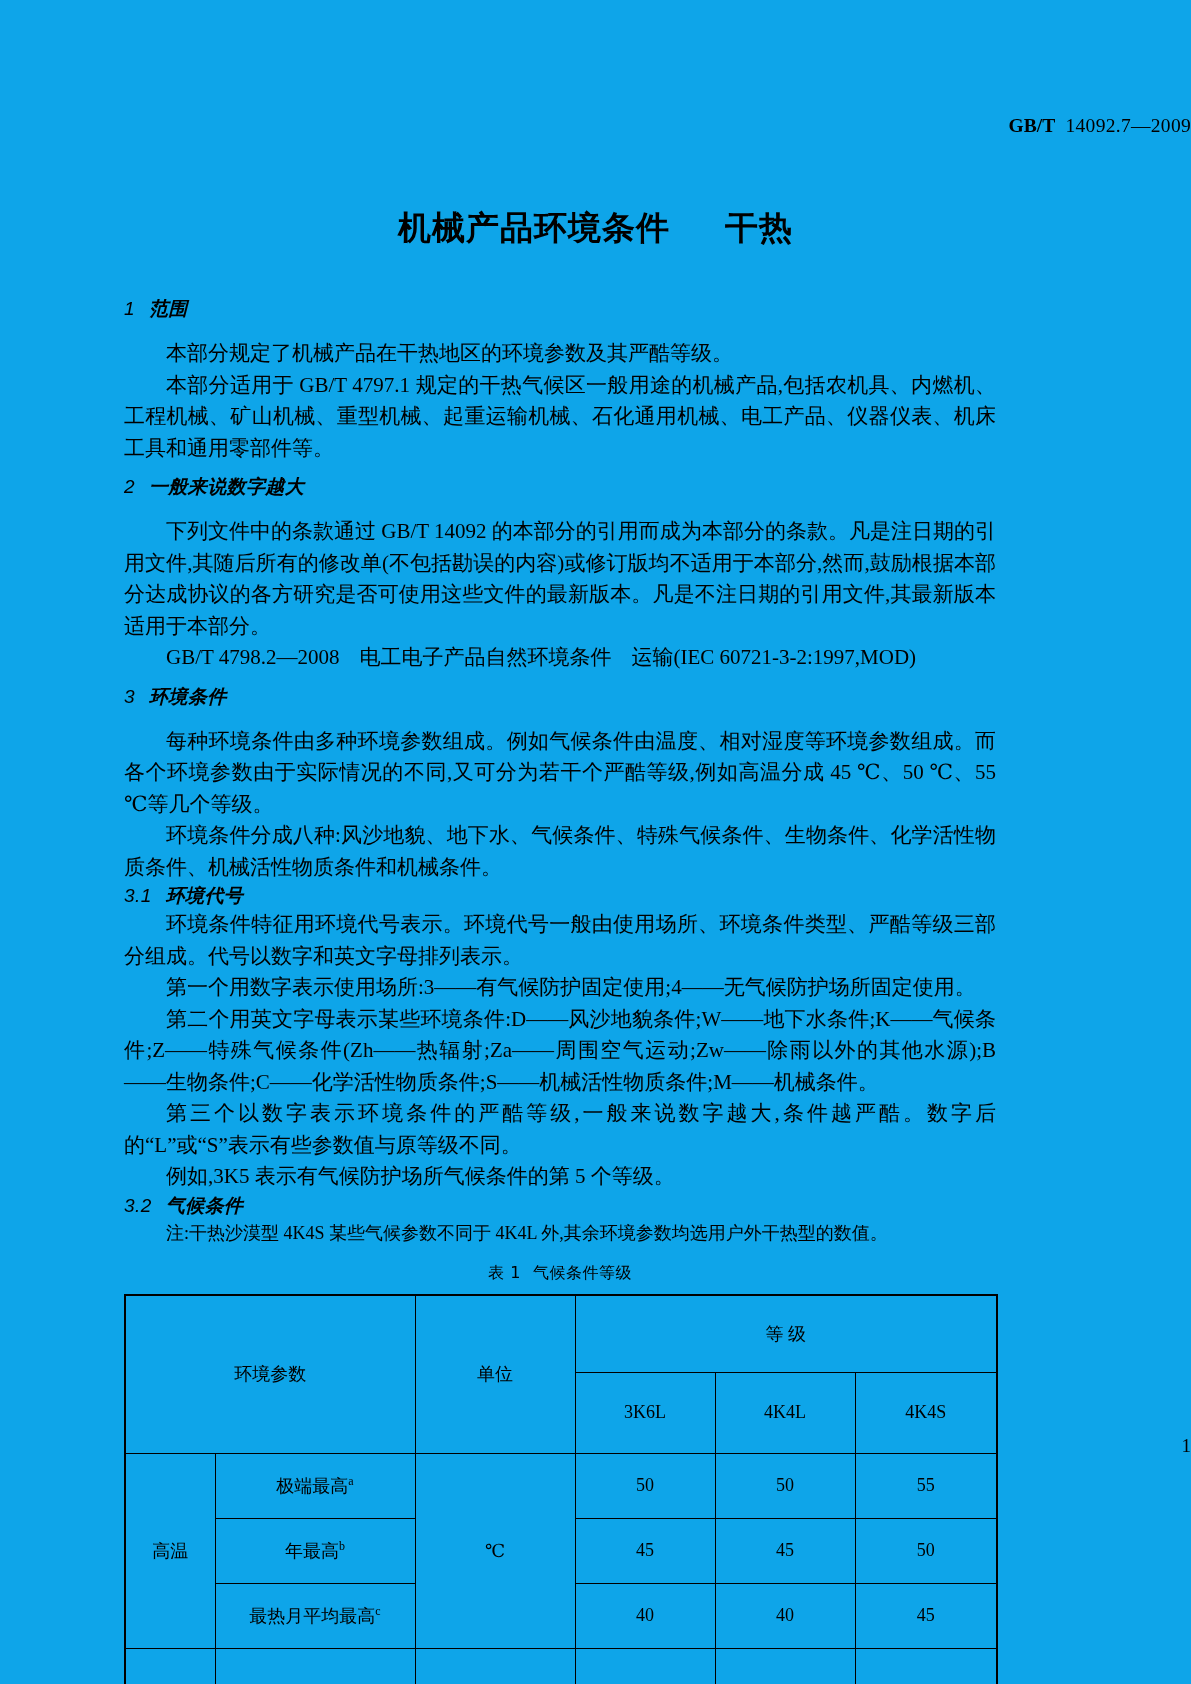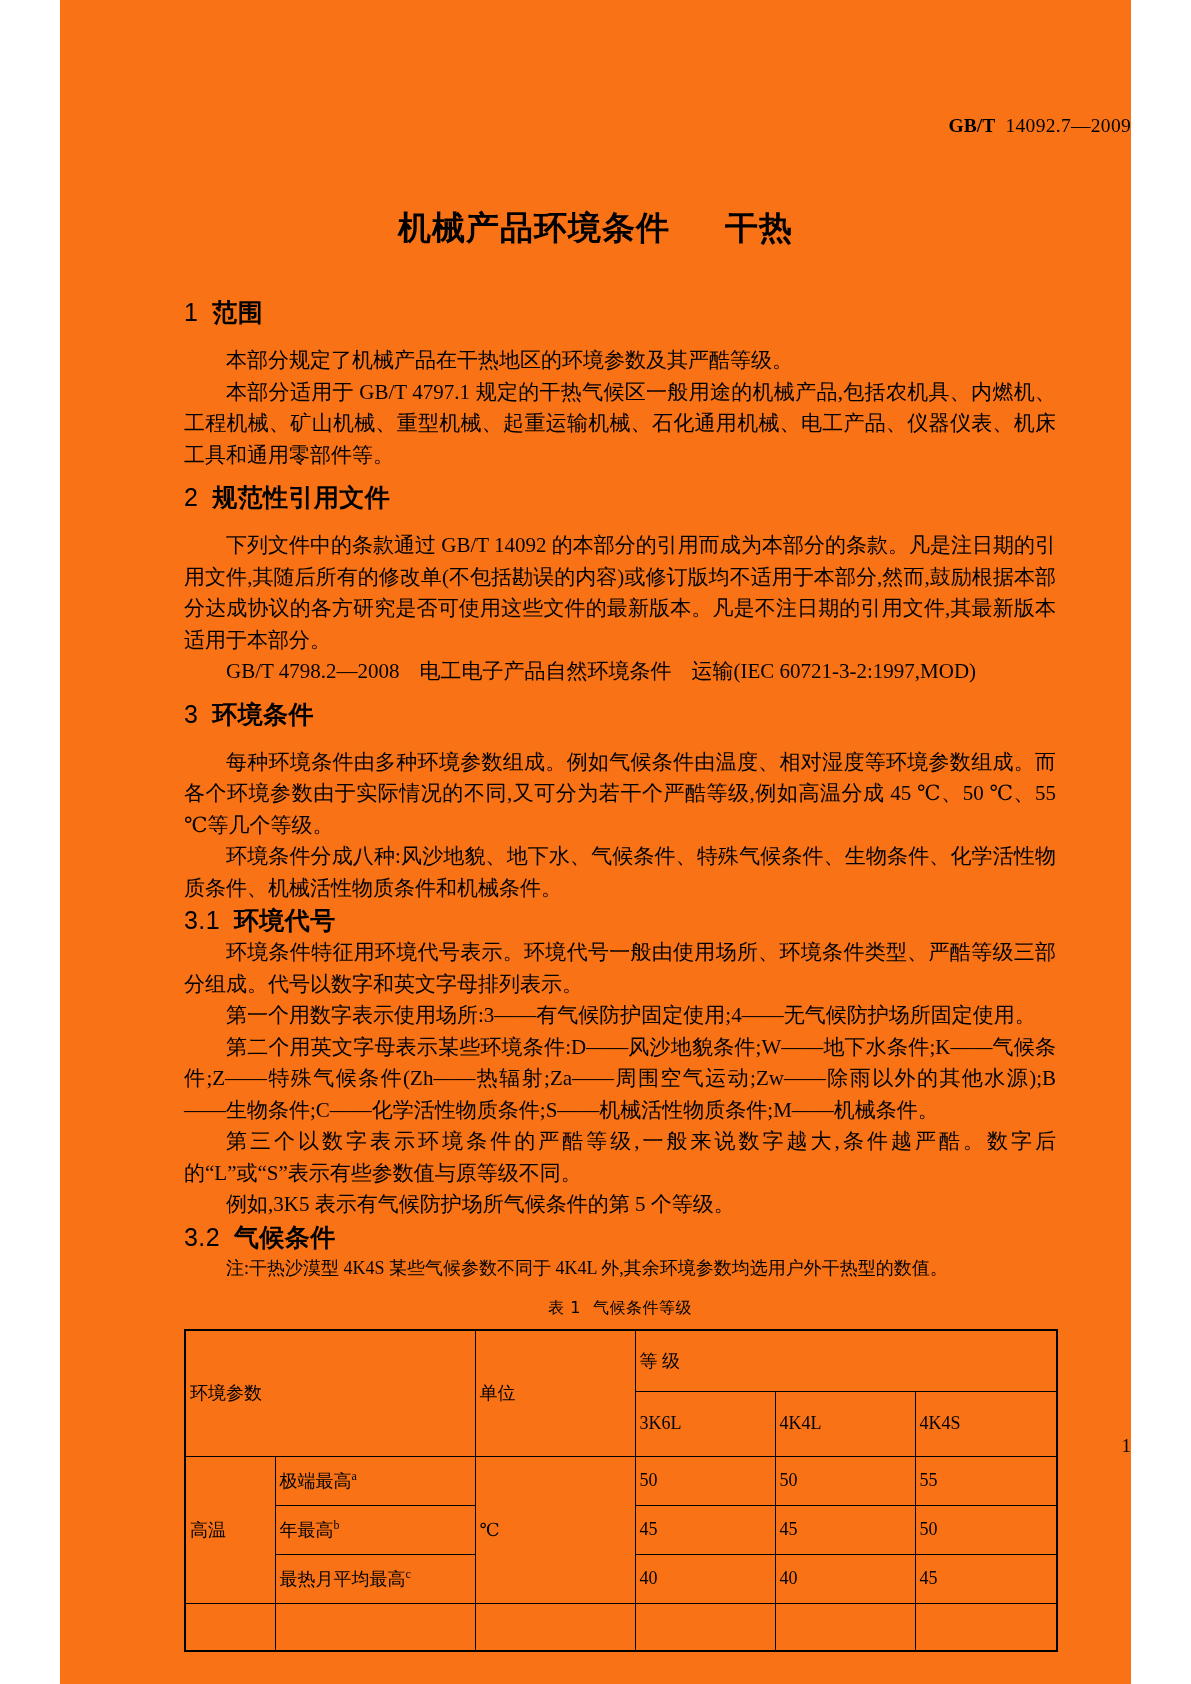--- a/index.html
+++ b/index.html
@@ -6,24 +6,24 @@
     margin: 0;
     padding: 0;
     background: #ffffff;
   }
   body {
     font-family: "Liberation Serif", "DejaVu Serif", serif;
     color: #000000;
   }
   .page {
     position: relative;
-    width: 1071px;
+    width: 1191px;
     height: 1684px;
     margin: 0 auto;
-    background: #f97316;
+    background: #0ea5e9;
     overflow: hidden;
     box-sizing: border-box;
   }
   .content {
     position: absolute;
     left: 124px;
     top: 0;
     width: 872px;
   }
   
@@ -49,24 +49,25 @@
     font-family: "DejaVu Sans", "Liberation Sans", sans-serif;
     font-size: 33px;
     font-weight: bold;
     letter-spacing: 1px;
   }
   .doc-title .gap { display: inline-block; width: 30px; }
 
   
   .sec-h {
     font-family: "DejaVu Sans", "Liberation Sans", sans-serif;
-    font-size: 25px;
+    font-size: 19px;
     font-weight: bold;
     margin: 0;
     letter-spacing: 0.4px;
+    font-style: italic;
   }
   .sec-h .num {
     font-weight: normal;
     font-family: "Liberation Sans", "DejaVu Sans", sans-serif;
   }
   .sec-h .sp { display: inline-block; width: 14px; }
 
   p.para {
     margin: 0;
     font-size: 21px;
@@ -103,23 +104,23 @@
 
   
   table.gbtable {
     border-collapse: collapse;
     width: 100%;
     font-size: 18px;
     table-layout: fixed;
   }
   table.gbtable td {
     border: 1px solid #000;
-    text-align: left;
+    text-align: center;
     vertical-align: middle;
-    padding: 12px 4px;
+    padding: 20px 4px;
   }
   table.gbtable .outer-top { border-top: 2px solid #000; }
   table.gbtable .outer-left { border-left: 2px solid #000; }
   table.gbtable .outer-right { border-right: 2px solid #000; }
   table.gbtable .outer-bottom { border-bottom: 2px solid #000; }
   td.pname {
     text-align: left;
     padding-left: 16px;
     margin-left: 40px;
   }
@@ -156,21 +157,21 @@
     <h2 class="sec-h">
       <span class="num">1</span><span class="sp"></span><span>范围</span>
     </h2>
     <div class="vspace-s"></div>
     <p class="para indent">本部分规定了机械产品在干热地区的环境参数及其严酷等级。</p>
     <p class="para indent">本部分适用于 GB/T 4797.1 规定的干热气候区一般用途的机械产品,包括农机具、内燃机、工程机械、矿山机械、重型机械、起重运输机械、石化通用机械、电工产品、仪器仪表、机床工具和通用零部件等。</p>
 
     <div class="vspace-xs"></div>
 
     <h2 class="sec-h">
-      <span class="num">2</span><span class="sp"></span><span>规范性引用文件</span>
+      <span class="num">2</span><span class="sp"></span><span>一般来说数字越大</span>
     </h2>
     <div class="vspace-s"></div>
     <p class="para indent">下列文件中的条款通过 GB/T 14092 的本部分的引用而成为本部分的条款。凡是注日期的引用文件,其随后所有的修改单(不包括勘误的内容)或修订版均不适用于本部分,然而,鼓励根据本部分达成协议的各方研究是否可使用这些文件的最新版本。凡是不注日期的引用文件,其最新版本适用于本部分。</p>
 
     <p class="refline">
       <span>GB/T 4798.2—2008</span><span class="sp"></span><span>电工电子产品自然环境条件</span><span class="sp"></span><span>运输(IEC 60721-3-2:1997,MOD)</span>
     </p>
 
     <div class="vspace-xs"></div>
 

